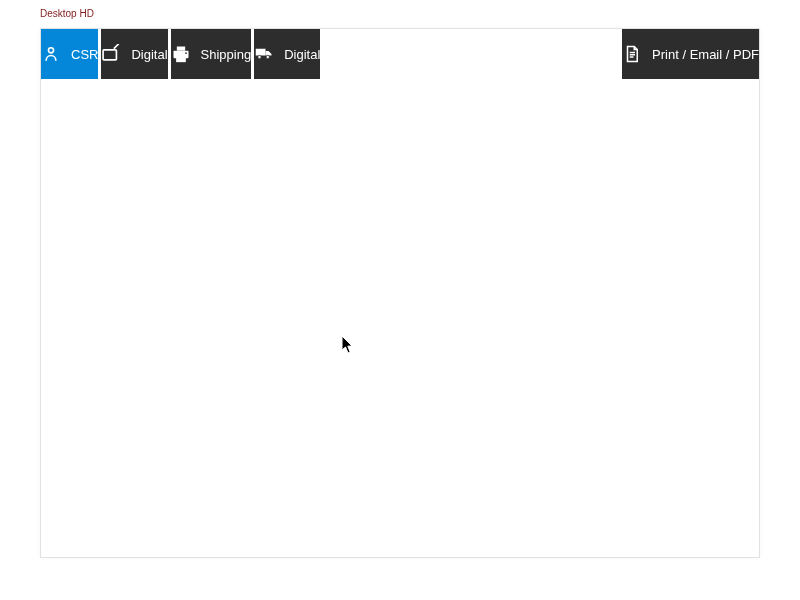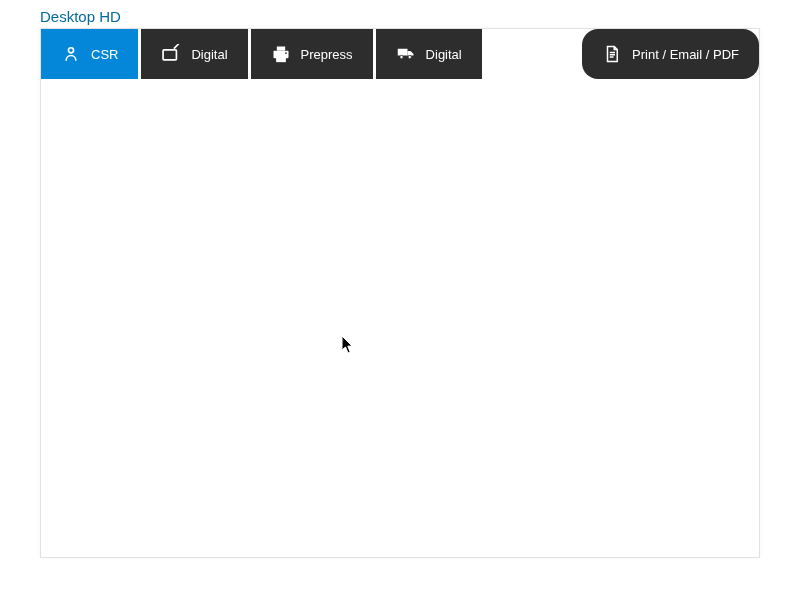--- a/index.html
+++ b/index.html
@@ -4,22 +4,22 @@
   <style>
     * { margin: 0; padding: 0; box-sizing: border-box; }
     body {
       font-family: -apple-system, BlinkMacSystemFont, "Segoe UI", Arial, sans-serif;
       background: #ffffff;
       width: 800px;
       height: 600px;
       position: relative;
     }
     .window-title {
-      color: #0369a1;
-      font-size: 15px;
+      color: #7f1d1d;
+      font-size: 10px;
       padding: 8px 0 6px 40px;
     }
     .app-window {
       position: absolute;
       left: 40px;
       top: 28px;
       width: 720px;
       height: 530px;
       border: 1px solid #e2e2e2;
       background: #ffffff;
@@ -31,30 +31,30 @@
       width: 100%;
       background: #ffffff;
     }
     .toolbar-spacer { flex: 1; }
     .tab {
       display: flex;
       align-items: center;
       justify-content: flex-start;
       gap: 10px;
       height: 50px;
-      padding: 0 20px;
+      padding: 0 0;
       background: #2d2d2d;
       color: #ffffff;
       font-size: 13px;
       cursor: pointer;
       margin-right: 3px;
       white-space: nowrap;
     }
     .tab.active { background: #0487d9; }
-    .tab.right { margin-right: 0; margin-left: 3px; border-radius: 16px; }
+    .tab.right { margin-right: 0; margin-left: 3px; }
     .tab .icon {
       display: inline-flex;
       align-items: center;
       justify-content: center;
       width: 20px;
       height: 20px;
       color: #ffffff;
       flex-shrink: 0;
     }
     .tab .label { font-weight: 400; }
@@ -102,21 +102,21 @@
 
     <div class="tab">
       <span class="icon">
         <svg viewBox="0 0 24 24" width="20" height="20" fill="currentColor">
           <rect x="3" y="8" width="18" height="9" rx="1"></rect>
           <rect x="7" y="3" width="10" height="5" fill="currentColor"></rect>
           <rect x="7" y="15" width="10" height="6" fill="#ffffff" stroke="currentColor" stroke-width="1.6"></rect>
           <circle cx="18" cy="11" r="1" fill="#2d2d2d"></circle>
         </svg>
       </span>
-      <span class="label">Prepress</span>
+      <span class="label">Shipping</span>
     </div>
 
     <div class="tab">
       <span class="icon">
         <svg viewBox="0 0 24 24" width="22" height="18" fill="currentColor">
           <rect x="1" y="5" width="13" height="9"></rect>
           <path d="M14 8 h4 l4 4 v2 h-8 z"></path>
           <circle cx="6" cy="16" r="2.2" fill="currentColor" stroke="#2d2d2d" stroke-width="1"></circle>
           <circle cx="17" cy="16" r="2.2" fill="currentColor" stroke="#2d2d2d" stroke-width="1"></circle>
         </svg>

